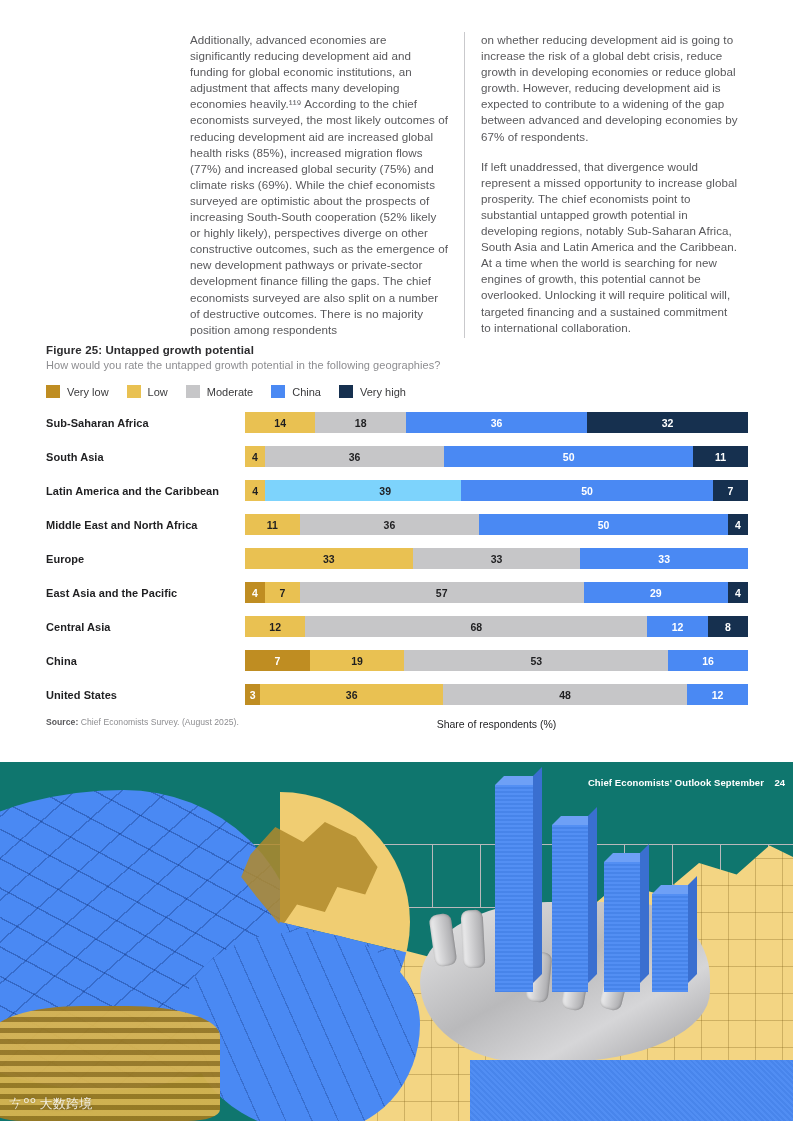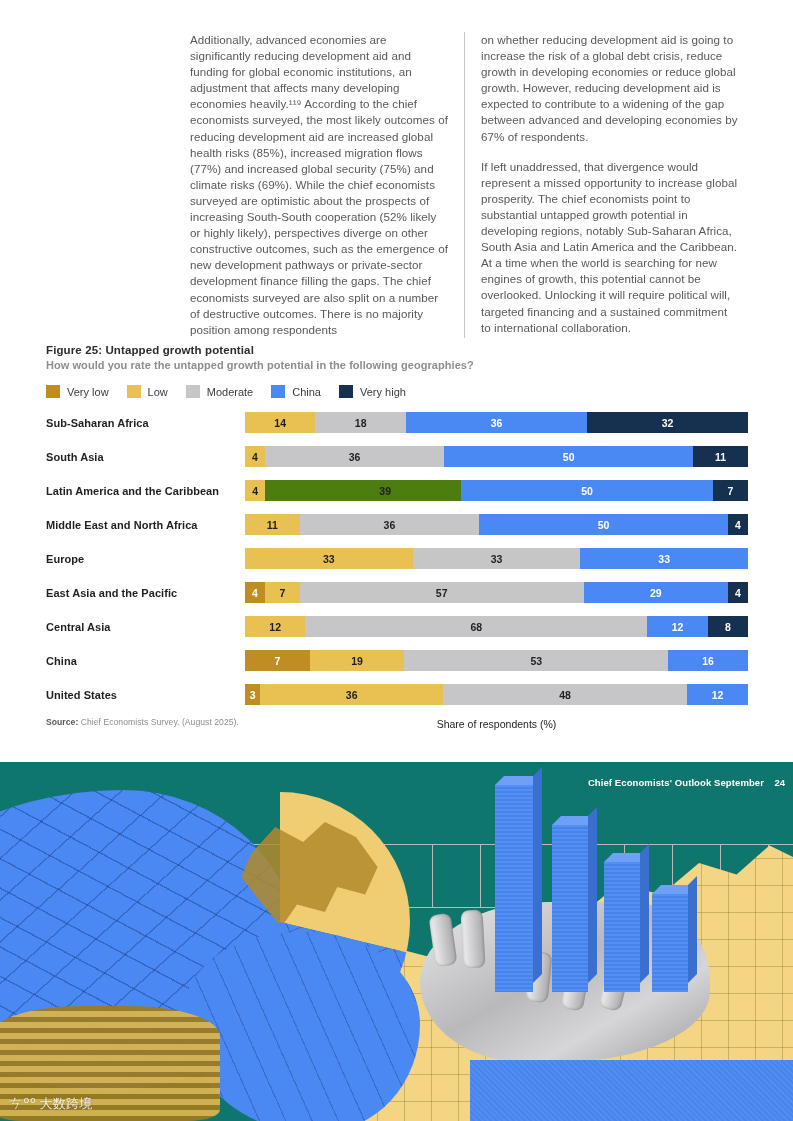--- a/index.html
+++ b/index.html
@@ -40,21 +40,21 @@
   }
   .fig-title{
     font-size:11.5px;
     font-weight:bold;
     color:#2c2c2e;
     margin:0 0 3px 0;
     letter-spacing:0.01em;
   }
   .fig-sub{
     font-size:11px;
-    font-weight:bold;
+    font-weight:normal;
     color:#8d8d90;
     margin:0 0 14px 0;
     letter-spacing:0.005em;
   }
 
   .legend{
     display:flex;
     align-items:center;
     gap:0px;
     margin-bottom:14px;
@@ -339,21 +339,21 @@
           <div class="seg dark-text" style="background: rgb(233, 193, 82); width: 3.9604%;">4</div>
           <div class="seg dark-text" style="background: rgb(198, 198, 200); width: 35.6436%;">36</div>
           <div class="seg light-text" style="background: rgb(74, 137, 243); width: 49.505%;">50</div>
           <div class="seg light-text" style="background: rgb(22, 48, 79); width: 10.8911%;">11</div>
         </div>
       </div>
       <div class="row">
         <div class="row-label">Latin America and the Caribbean</div>
         <div class="row-bar">
           <div class="seg dark-text" style="background: rgb(233, 193, 82); width: 4%;">4</div>
-          <div class="seg dark-text" style="background: #4d7c0f; width: 39%; padding-left: 44px;">39</div>
+          <div class="seg dark-text" style="background: #7dd3fc; width: 39%; padding-left: 44px;">39</div>
           <div class="seg light-text" style="background: rgb(74, 137, 243); width: 50%;">50</div>
           <div class="seg light-text" style="background: rgb(22, 48, 79); width: 7%;">7</div>
         </div>
       </div>
       <div class="row">
         <div class="row-label">Middle East and North Africa</div>
         <div class="row-bar">
           <div class="seg dark-text" style="background: rgb(233, 193, 82); width: 10.8911%;">11</div>
           <div class="seg dark-text" style="background: rgb(198, 198, 200); width: 35.6436%;">36</div>
           <div class="seg light-text" style="background: rgb(74, 137, 243); width: 49.505%;">50</div>

